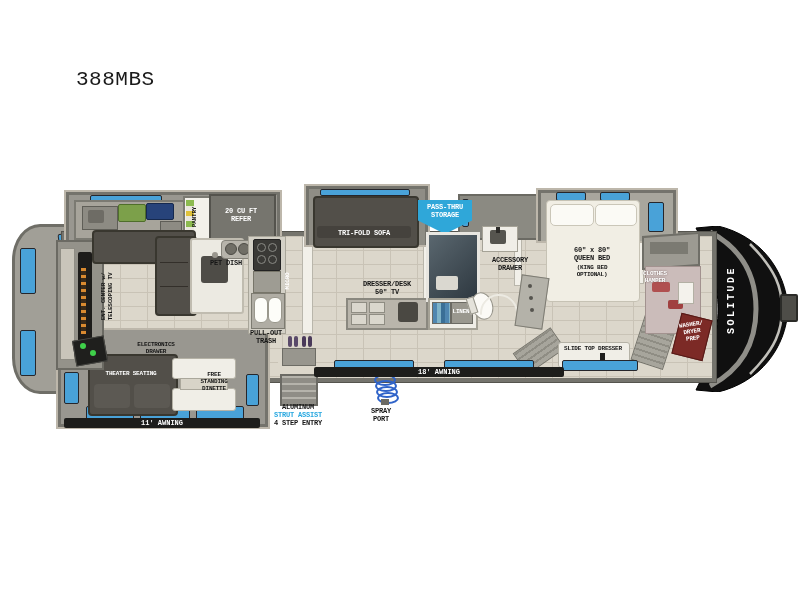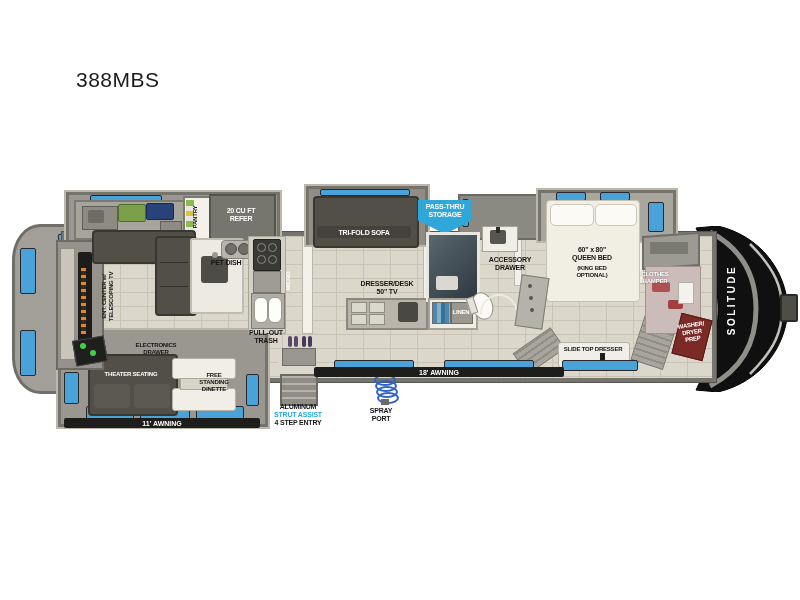--- a/index.html
+++ b/index.html
@@ -1,17 +1,17 @@
 <!DOCTYPE html>
 <html><head>
 <meta charset="utf-8">
 <style>
   html,body{margin:0;padding:0;background:#fff;}
   #plan{position:relative;width:800px;height:600px;background:#fff;overflow:hidden;
-        font-family:Liberation Sans, sans-serif;}
+        font-family:Liberation Mono, monospace;}
   .abs{position:absolute;}
   .lbl{position:absolute;font-weight:bold;font-size:7px;line-height:1.15;color:#161616;
        text-align:center;white-space:pre-line;letter-spacing:-0.2px;}
   .lbl.white{color:#fff;}
   .lbl.sm{font-size:6px;}
   .rot{transform:rotate(-90deg);}
   .win{position:absolute;background:#49a2d8;border:1px solid #26262b;border-radius:2px;}
   .wall-seg{position:absolute;background:#f2f0e9;border:1px solid #b9b6ab;}
   .floor{background-color:#dcd7cb;
          background-image:linear-gradient(#c9c3b6 1px,transparent 1px),

